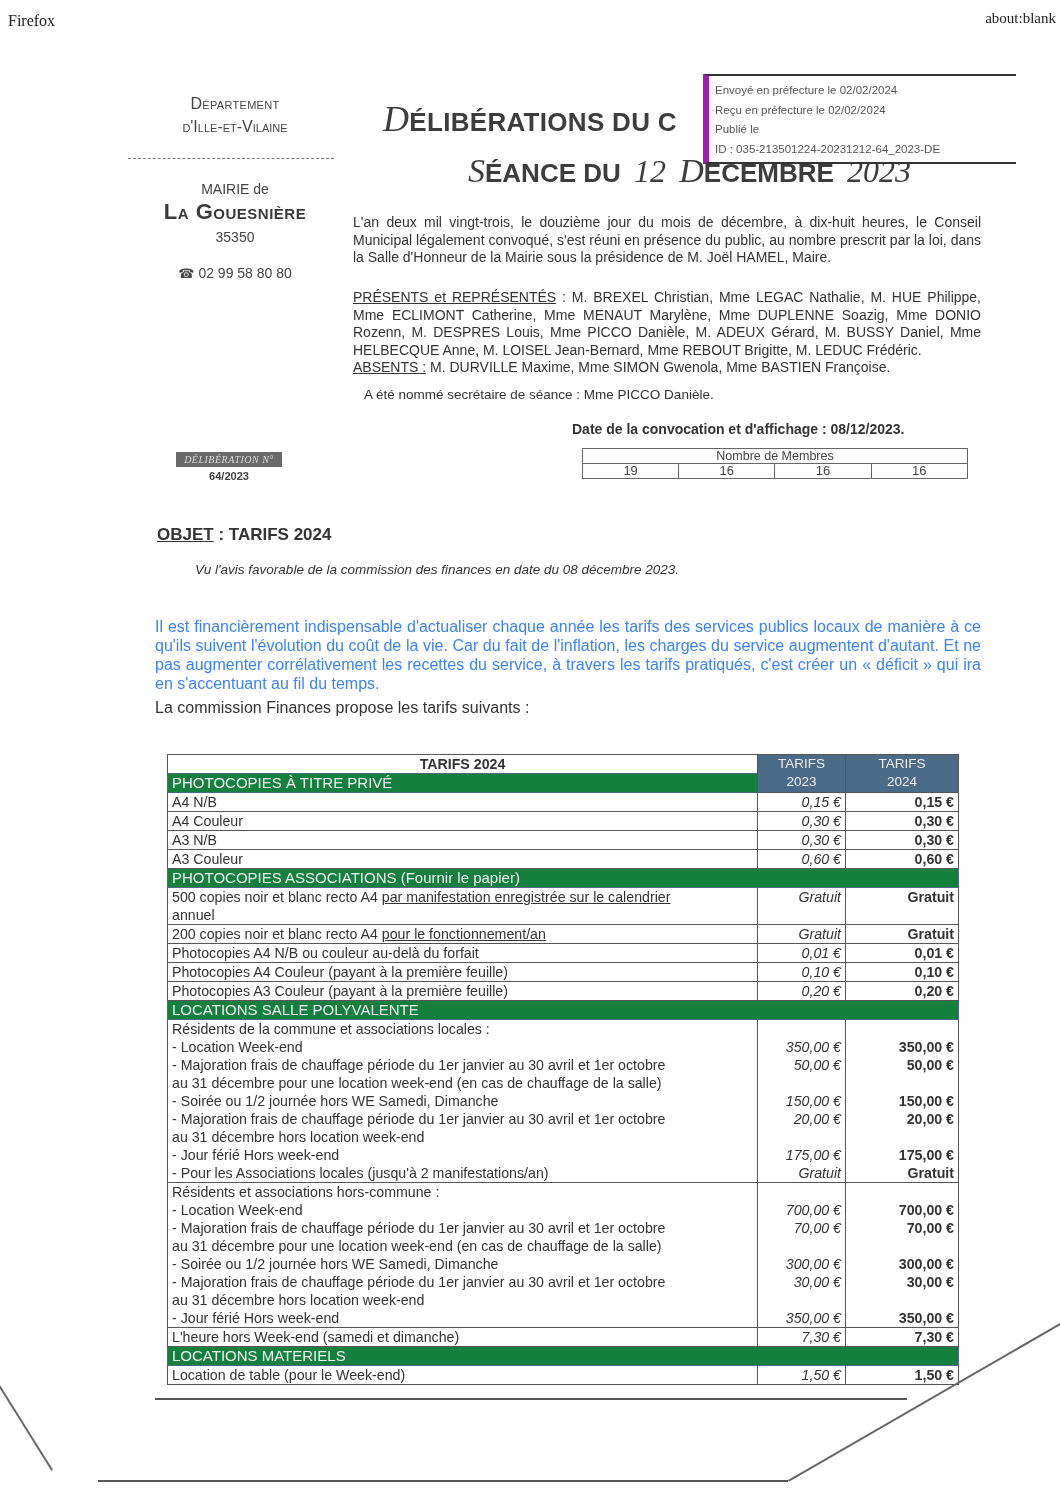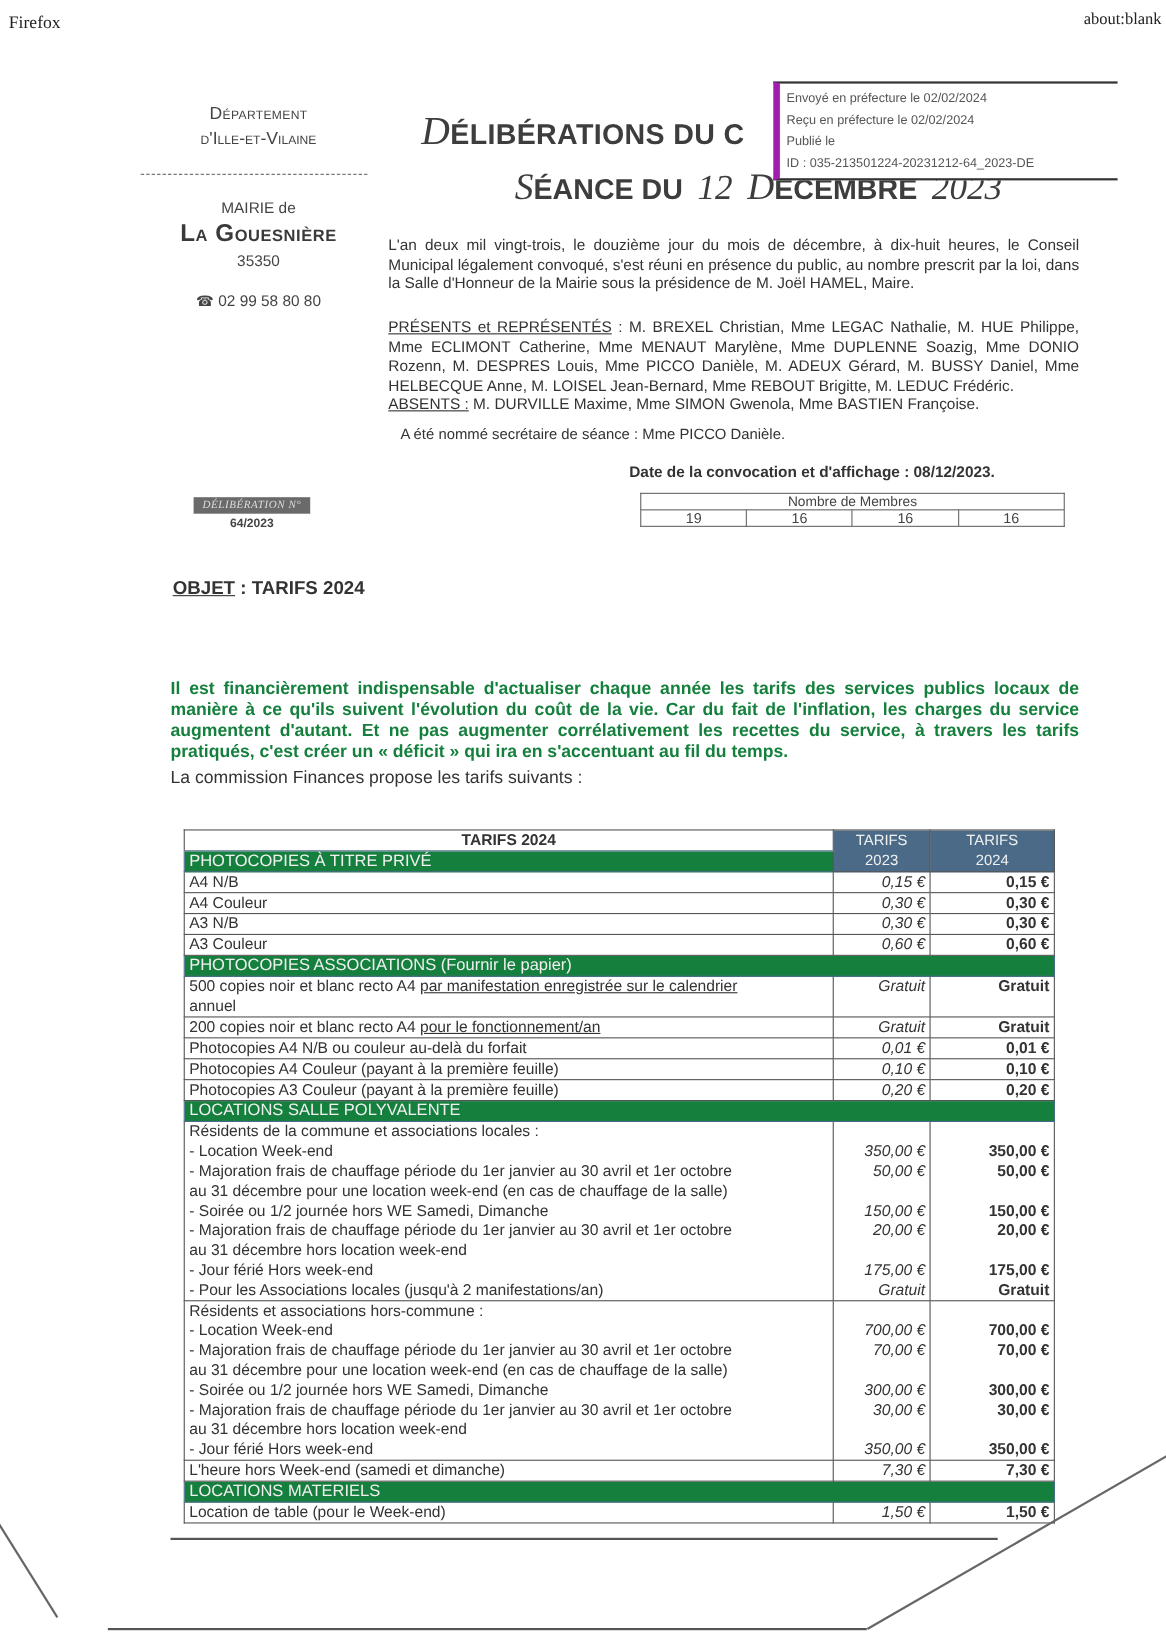--- a/index.html
+++ b/index.html
@@ -49,21 +49,21 @@
   .delib-badge { position: absolute; left: 176px; top: 452px; width: 106px; height: 15px; background: #6a6a6a; color: #ddd; font-size: 10px; font-family: "Liberation Serif", serif; font-style: italic; text-align: center; line-height: 15px; letter-spacing: 0.5px; }
   .delib-num { position: absolute; left: 176px; top: 470px; width: 106px; text-align: center; font-size: 11px; font-weight: bold; color: #444; }
 
   table.members { position: absolute; left: 582px; top: 448px; width: 386px; border-collapse: collapse; font-size: 12.5px; color: #444; }
   table.members td { border: 1px solid #666; text-align: center; line-height: 14px; padding: 0 2px; }
   table.members tr.vals td { font-size: 13px; }
 
   .objet { position: absolute; left: 157px; top: 525px; font-size: 17px; font-weight: bold; color: #333; }
   .vu { position: absolute; left: 195px; top: 561px; font-size: 13.5px; font-style: italic; line-height: 17.5px; color: #333; }
 
-  .para { position: absolute; left: 155px; top: 617px; width: 826px; font-size: 16px; line-height: 19px; color: #15803d; text-align: justify; font-weight: bold; }
+  .para { position: absolute; left: 155px; top: 617px; width: 826px; font-size: 16px; line-height: 19px; color: #3b82f6; text-align: justify; }
   .commission { position: absolute; left: 155px; top: 699px; font-size: 16px; color: #333; }
 
   
   table.tarifs { position: absolute; left: 167px; top: 754px; width: 792px; border-collapse: collapse; font-size: 14.2px; color: #333; }
   table.tarifs td { border: 1px solid #555; padding: 0 4px; line-height: 18px; vertical-align: top; }
   table.tarifs td.c1 { width: 590px; }
   table.tarifs td.c2 { width: 88px; text-align: right; font-style: italic; }
   table.tarifs td.c3 { text-align: right; font-weight: bold; }
   table.tarifs td.c2 div, table.tarifs td.c3 div { height: 18px; }
   table.tarifs tr.sec td { background: #15803d; color: #f0f0f0; font-size: 15px; border-color: #4a6a88; }
@@ -133,20 +133,21 @@
     <td>16</td>
     <td>16</td>
   </tr>
 </tbody>
   </table>
 
 <div class="objet">
   <span class="u">OBJET</span><span> : TARIFS 2024</span>
 </div>
 <div class="vu">
+  <div>Vu l'avis favorable de la commission des finances en date du 08 décembre 2023.</div>
 </div>
 
 <div class="para">Il est financièrement indispensable d'actualiser chaque année les tarifs des services publics locaux de manière à ce qu'ils suivent l'évolution du coût de la vie. Car du fait de l'inflation, les charges du service augmentent d'autant. Et ne pas augmenter corrélativement les recettes du service, à travers les tarifs pratiqués, c'est créer un « déficit » qui ira en s'accentuant au fil du temps.</div>
 <div class="commission">La commission Finances propose les tarifs suivants :</div>
 
 <table class="tarifs">
   <tbody>
       <tr class="head">
     <td class="c1 h1">TARIFS 2024</td>
     <td class="c2 hc" rowspan="2">

